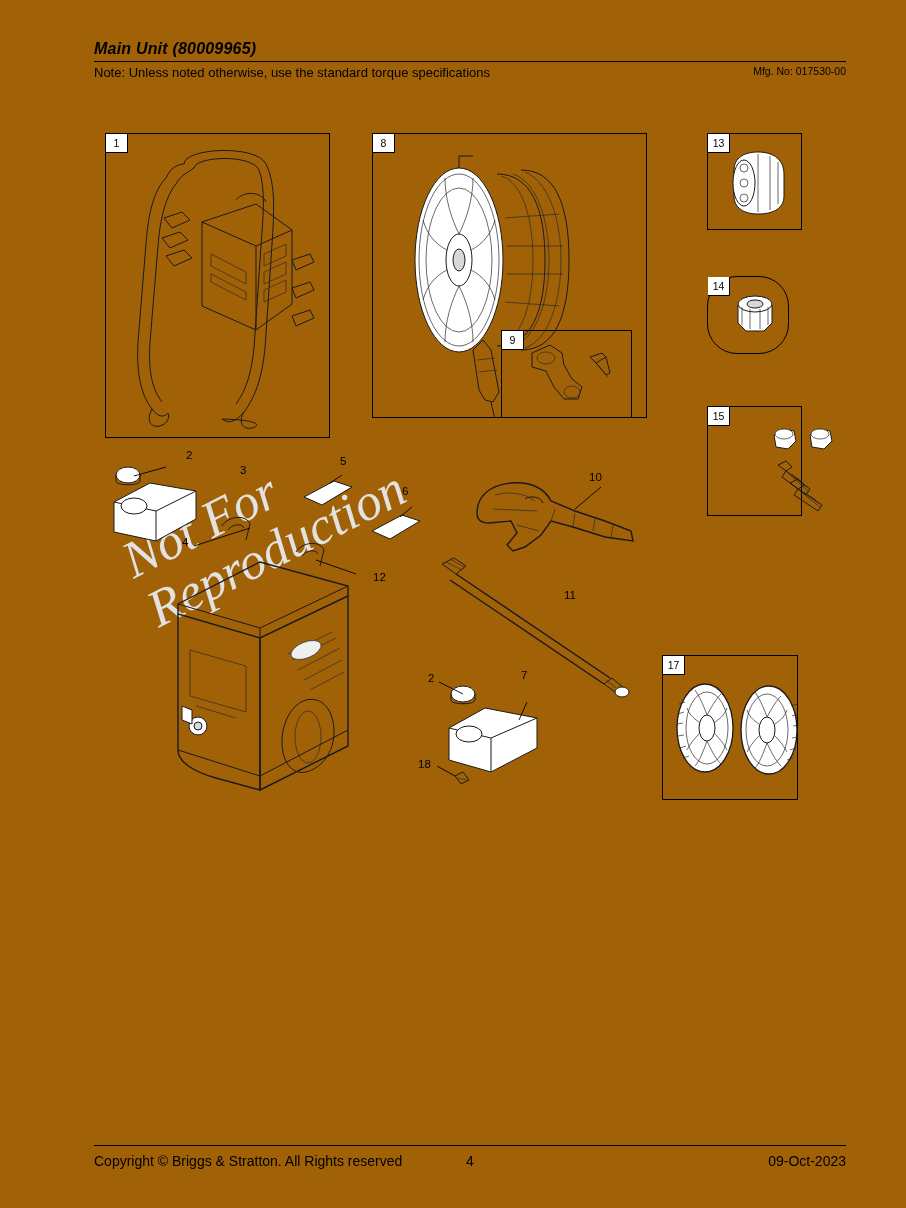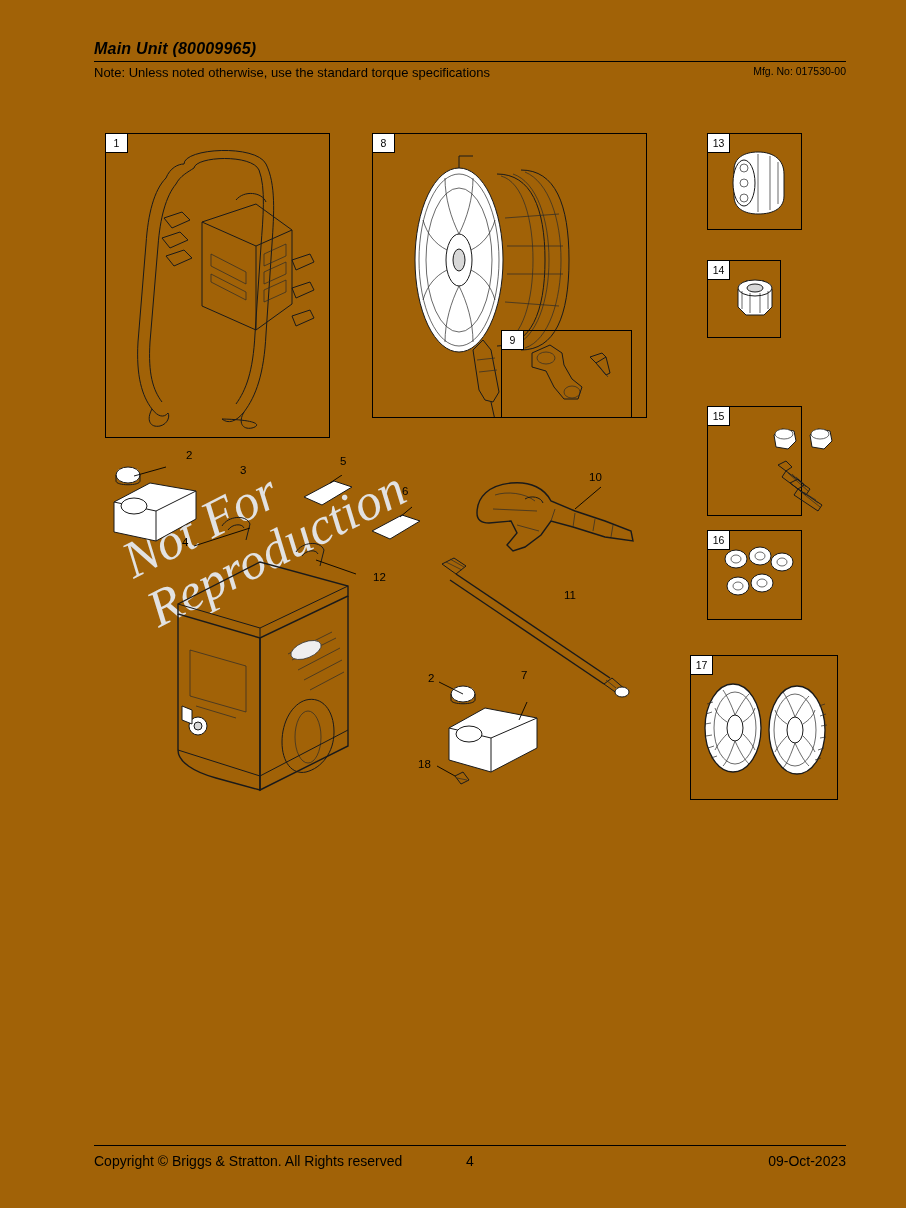--- a/index.html
+++ b/index.html
@@ -254,21 +254,21 @@
         <ellipse class="fillw" cx="36" cy="49" rx="11" ry="23"></ellipse>
         <circle class="lnthin" cx="36" cy="34" r="4" style="fill:#fff"></circle>
         <circle class="lnthin" cx="36" cy="49" r="4" style="fill:#fff"></circle>
         <circle class="lnthin" cx="36" cy="64" r="4" style="fill:#fff"></circle>
         <path class="lnthin" d="M50 20 L 50 78"></path>
         <path class="lnthin" d="M62 22 L 62 76"></path>
         <path class="lnthin" d="M70 28 L 70 70"></path>
       </svg>
     </div>
 
-    <div class="box" style="left:707px; top:260px; width:74px; height:78px;">
+    <div class="box" style="left:707px; top:276px; width:82px; height:78px;border-radius:30px;">
       <div class="box-tag">14</div>
       <svg width="93" height="76" viewBox="0 0 93 76">
         <path class="fillw" d="M30 28 L 38 20 L 56 20 L 64 28 L 64 46 L 56 54 L 38 54 L 30 46 Z"></path>
         <ellipse class="fillw" cx="47" cy="27" rx="17" ry="8"></ellipse>
         <ellipse class="filld" cx="47" cy="27" rx="8" ry="4"></ellipse>
         <path class="lnthin" d="M34 30 L 34 48"></path>
         <path class="lnthin" d="M42 32 L 42 52"></path>
         <path class="lnthin" d="M52 32 L 52 52"></path>
         <path class="lnthin" d="M60 30 L 60 48"></path>
       </svg>
@@ -287,37 +287,22 @@
         <path class="ln" d="M26 58 L 34 54 L 40 60 L 34 64 Z"></path>
         <path class="ln" d="M34 64 L 58 82 L 54 88 L 30 70 Z"></path>
         <path class="lnthin" d="M36 66 L 56 84 M40 67 L 54 80 M44 70 L 52 77"></path>
 
         <path class="ln" d="M38 76 L 46 72 L 52 78 L 46 82 Z"></path>
         <path class="ln" d="M46 82 L 70 98 L 66 104 L 42 88 Z"></path>
         <path class="lnthin" d="M48 84 L 68 100 M52 85 L 66 96 M56 88 L 64 93"></path>
       </svg>
     </div>
 
-    <div class="box" style="left:707px; top:530px; width:95px; height:90px;">
-      <div class="box-tag">16</div>
-      <svg width="93" height="88" viewBox="0 0 93 88">
-        <ellipse class="fillw" cx="28" cy="28" rx="11" ry="9"></ellipse>
-        <ellipse class="lnthin" cx="28" cy="28" rx="5" ry="4" style="fill:#fff"></ellipse>
-        <ellipse class="fillw" cx="52" cy="25" rx="11" ry="9"></ellipse>
-        <ellipse class="lnthin" cx="52" cy="25" rx="5" ry="4" style="fill:#fff"></ellipse>
-        <ellipse class="fillw" cx="74" cy="31" rx="11" ry="9"></ellipse>
-        <ellipse class="lnthin" cx="74" cy="31" rx="5" ry="4" style="fill:#fff"></ellipse>
-        <ellipse class="fillw" cx="30" cy="55" rx="11" ry="9"></ellipse>
-        <ellipse class="lnthin" cx="30" cy="55" rx="5" ry="4" style="fill:#fff"></ellipse>
-        <ellipse class="fillw" cx="54" cy="52" rx="11" ry="9"></ellipse>
-        <ellipse class="lnthin" cx="54" cy="52" rx="5" ry="4" style="fill:#fff"></ellipse>
-      </svg>
-    </div>
-
-    <div class="box" style="left:690px; top:655px; width:148px; height:145px;">
+
+    <div class="box" style="left:662px; top:655px; width:136px; height:145px;">
       <div class="box-tag">17</div>
       <svg width="146" height="143" viewBox="0 0 146 143">
 
         <ellipse class="fillw2" cx="42" cy="72" rx="28" ry="44"></ellipse>
         <ellipse class="lnthin" cx="44" cy="72" rx="21" ry="36" style="fill:none"></ellipse>
         <ellipse class="fillw" cx="44" cy="72" rx="8" ry="13"></ellipse>
         <path class="lnthin" d="M44 59 C 40 48, 36 40, 32 34"></path>
         <path class="lnthin" d="M44 59 C 50 48, 54 42, 58 38"></path>
         <path class="lnthin" d="M44 85 C 40 96, 36 106, 32 110"></path>
         <path class="lnthin" d="M44 85 C 50 98, 54 104, 58 108"></path>

